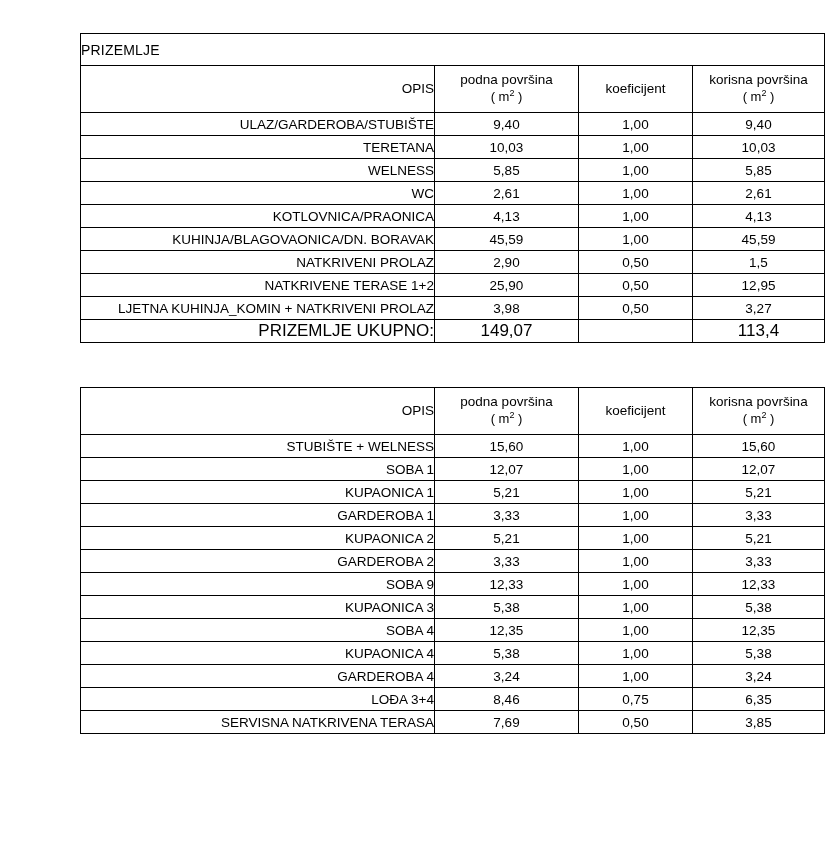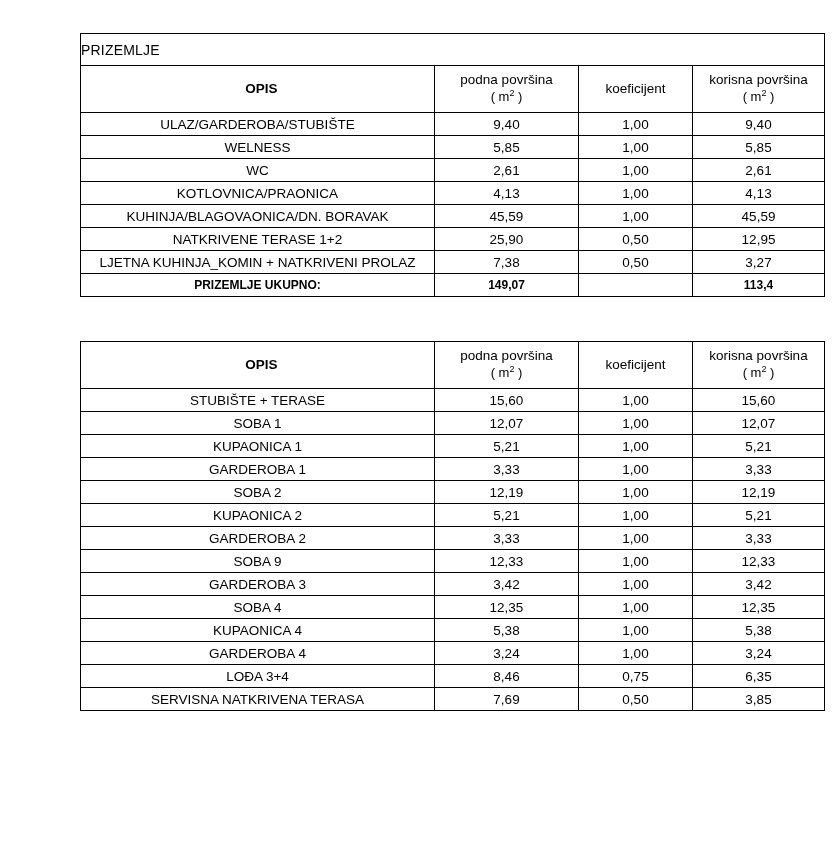--- a/index.html
+++ b/index.html
@@ -49,46 +49,45 @@
     font-size: 14px;
     letter-spacing: 0.2px;
   }
   .head-row td {
     height: 46px;
     text-align: center;
     line-height: 1.25;
     font-size: 13.5px;
   }
   .head-row td.desc {
-    text-align: center;
+    text-align: right;
     padding-left: 8px;
-    font-weight: bold;
   }
   .head-row .sub {
     display: block;
     font-size: 13px;
   }
   .head-row .mid {
     line-height: 46px;
   }
   td.desc {
-    text-align: center;
+    text-align: right;
     padding-left: 8px;
   }
   td.num {
     text-align: center;
   }
   tbody tr.data-row td {
     height: 22px;
     font-size: 13.5px;
   }
   tr.total-row td {
     height: 22px;
-    font-weight: bold;
-    font-size: 12px;
+    font-weight: normal;
+    font-size: 17px;
   }
   sup {
     font-size: 9px;
     vertical-align: super;
     line-height: 0;
   }
 </style>
 </head>
 <body>
 
@@ -120,20 +119,26 @@
         </td>
       </tr>
 
       <tr class="data-row">
         <td class="desc">ULAZ/GARDEROBA/STUBIŠTE</td>
         <td class="num">9,40</td>
         <td class="num">1,00</td>
         <td class="num">9,40</td>
       </tr>
       <tr class="data-row">
+        <td class="desc">TERETANA</td>
+        <td class="num">10,03</td>
+        <td class="num">1,00</td>
+        <td class="num">10,03</td>
+      </tr>
+      <tr class="data-row">
         <td class="desc">WELNESS</td>
         <td class="num">5,85</td>
         <td class="num">1,00</td>
         <td class="num">5,85</td>
       </tr>
       <tr class="data-row">
         <td class="desc">WC</td>
         <td class="num">2,61</td>
         <td class="num">1,00</td>
         <td class="num">2,61</td>
@@ -144,28 +149,34 @@
         <td class="num">1,00</td>
         <td class="num">4,13</td>
       </tr>
       <tr class="data-row">
         <td class="desc">KUHINJA/BLAGOVAONICA/DN. BORAVAK</td>
         <td class="num">45,59</td>
         <td class="num">1,00</td>
         <td class="num">45,59</td>
       </tr>
       <tr class="data-row">
+        <td class="desc">NATKRIVENI PROLAZ</td>
+        <td class="num">2,90</td>
+        <td class="num">0,50</td>
+        <td class="num">1,5</td>
+      </tr>
+      <tr class="data-row">
         <td class="desc">NATKRIVENE TERASE 1+2</td>
         <td class="num">25,90</td>
         <td class="num">0,50</td>
         <td class="num">12,95</td>
       </tr>
       <tr class="data-row">
         <td class="desc">LJETNA KUHINJA_KOMIN + NATKRIVENI PROLAZ</td>
-        <td class="num">7,38</td>
+        <td class="num">3,98</td>
         <td class="num">0,50</td>
         <td class="num">3,27</td>
       </tr>
 
       <tr class="total-row">
         <td class="desc">PRIZEMLJE UKUPNO:</td>
         <td class="num">149,07</td>
         <td class="num"></td>
         <td class="num">113,4</td>
       </tr>
@@ -189,21 +200,21 @@
         <td>
           <span class="mid">koeficijent</span>
         </td>
         <td>
           <span>korisna površina</span>
           <span class="sub">( m<sup>2</sup> )</span>
         </td>
       </tr>
 
       <tr class="data-row">
-        <td class="desc">STUBIŠTE + TERASE</td>
+        <td class="desc">STUBIŠTE + WELNESS</td>
         <td class="num">15,60</td>
         <td class="num">1,00</td>
         <td class="num">15,60</td>
       </tr>
       <tr class="data-row">
         <td class="desc">SOBA 1</td>
         <td class="num">12,07</td>
         <td class="num">1,00</td>
         <td class="num">12,07</td>
       </tr>
@@ -213,48 +224,42 @@
         <td class="num">1,00</td>
         <td class="num">5,21</td>
       </tr>
       <tr class="data-row">
         <td class="desc">GARDEROBA 1</td>
         <td class="num">3,33</td>
         <td class="num">1,00</td>
         <td class="num">3,33</td>
       </tr>
       <tr class="data-row">
-        <td class="desc">SOBA 2</td>
-        <td class="num">12,19</td>
-        <td class="num">1,00</td>
-        <td class="num">12,19</td>
-      </tr>
-      <tr class="data-row">
         <td class="desc">KUPAONICA 2</td>
         <td class="num">5,21</td>
         <td class="num">1,00</td>
         <td class="num">5,21</td>
       </tr>
       <tr class="data-row">
         <td class="desc">GARDEROBA 2</td>
         <td class="num">3,33</td>
         <td class="num">1,00</td>
         <td class="num">3,33</td>
       </tr>
       <tr class="data-row">
         <td class="desc">SOBA 9</td>
         <td class="num">12,33</td>
         <td class="num">1,00</td>
         <td class="num">12,33</td>
       </tr>
       <tr class="data-row">
-        <td class="desc">GARDEROBA 3</td>
-        <td class="num">3,42</td>
-        <td class="num">1,00</td>
-        <td class="num">3,42</td>
+        <td class="desc">KUPAONICA 3</td>
+        <td class="num">5,38</td>
+        <td class="num">1,00</td>
+        <td class="num">5,38</td>
       </tr>
       <tr class="data-row">
         <td class="desc">SOBA 4</td>
         <td class="num">12,35</td>
         <td class="num">1,00</td>
         <td class="num">12,35</td>
       </tr>
       <tr class="data-row">
         <td class="desc">KUPAONICA 4</td>
         <td class="num">5,38</td>

